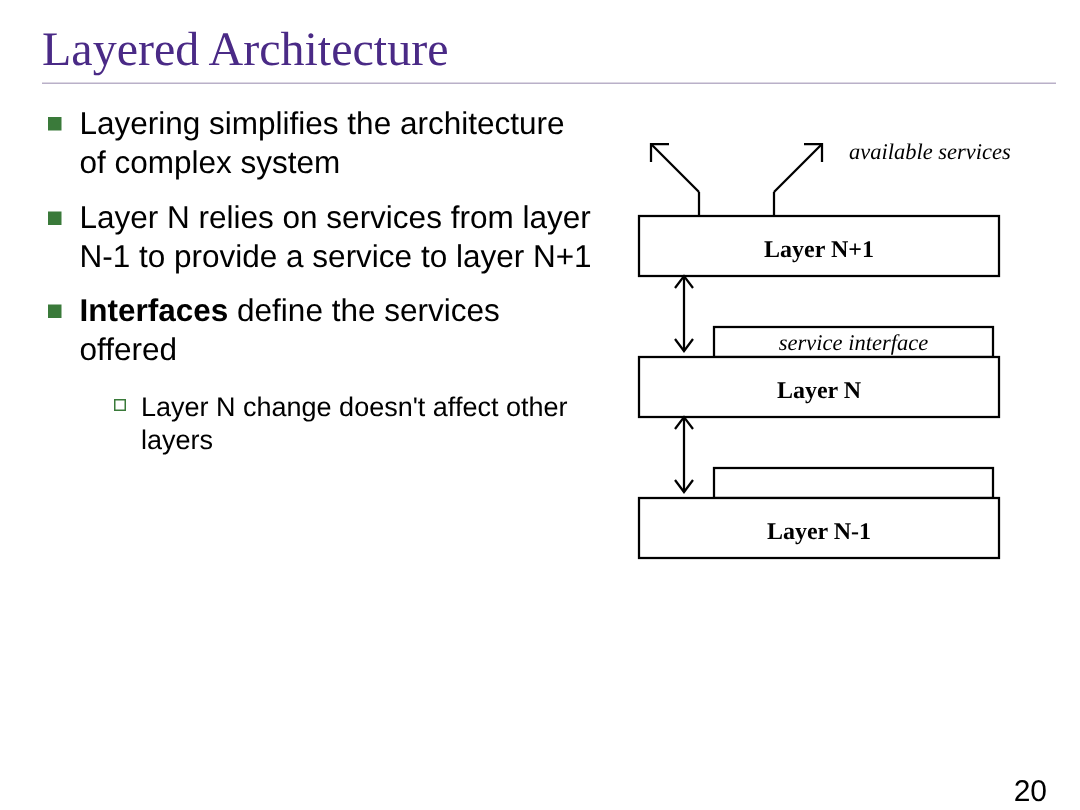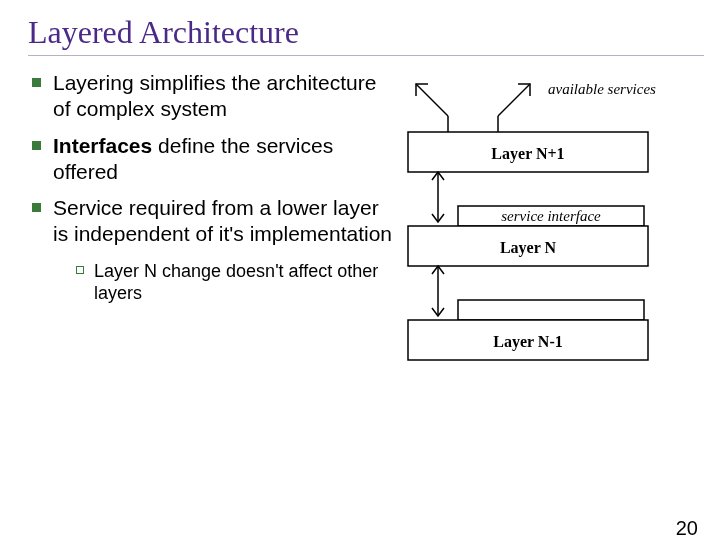--- a/index.html
+++ b/index.html
@@ -26,20 +26,21 @@
     font-weight: normal;
   }
   .rule {
     border: none;
     border-top: 1px solid #b9b0c8;
     margin: 2px 0 14px 0;
   }
   .content {
     display: grid;
     grid-template-columns: 370px 270px;
+    column-gap: 18px;
   }
   .bullets { font-size: 21px; line-height: 1.25; }
   .b1 { display: flex; margin-bottom: 10px; }
   .b1 .mk {
     width: 9px; height: 9px;
     background: #3a7a3a;
     margin: 8px 12px 0 4px;
     flex: 0 0 auto;
   }
   .b1 .txt { flex: 1; }
@@ -53,21 +54,21 @@
     box-sizing: border-box;
     background: #fff;
   }
   .b2 .txt { flex: 1; }
   .em-italic { font-weight: bold; }
 
   
   .diagram {
     position: relative;
     font-family: "Times New Roman", Times, serif;
-    margin-top: 4px;
+    margin-top: 16px;
   }
   .diag-svg { width: 260px; height: 310px; display: block; }
   .layerbox { fill: #fff; stroke: #000; stroke-width: 1.5; }
   .dlabel-b { font-weight: bold; font-size: 16px; font-family: "Times New Roman", Times, serif; }
   .dlabel-i { font-style: italic; font-size: 15px; font-family: "Times New Roman", Times, serif; }
   .arrow { stroke: #000; stroke-width: 1.5; fill: none; }
   .arrowhead { stroke: #000; fill: none; stroke-width: 1.5; }
 
   .pagenum {
     position: absolute;
@@ -87,27 +88,27 @@
 
   <div class="content">
 
     <div class="bullets">
       <div class="b1">
         <span class="mk"></span>
         <span class="txt">Layering simplifies the architecture of complex system</span>
       </div>
       <div class="b1">
         <span class="mk"></span>
+        <span class="txt">Layer N relies on services from layer N-1 to provide a service to layer N+1</span>
+      </div>
+      <div class="b1">
+        <span class="mk"></span>
         <span class="txt">
           <span class="em-italic">Interfaces</span><span> define the services offered</span>
         </span>
-      </div>
-      <div class="b1">
-        <span class="mk"></span>
-        <span class="txt">Service required from a lower layer is independent of it's implementation</span>
       </div>
 
       <div class="b2-wrap">
         <div class="b2">
           <span class="mk"></span>
           <span class="txt">Layer N change doesn't affect other layers</span>
         </div>
       </div>
     </div>
 

